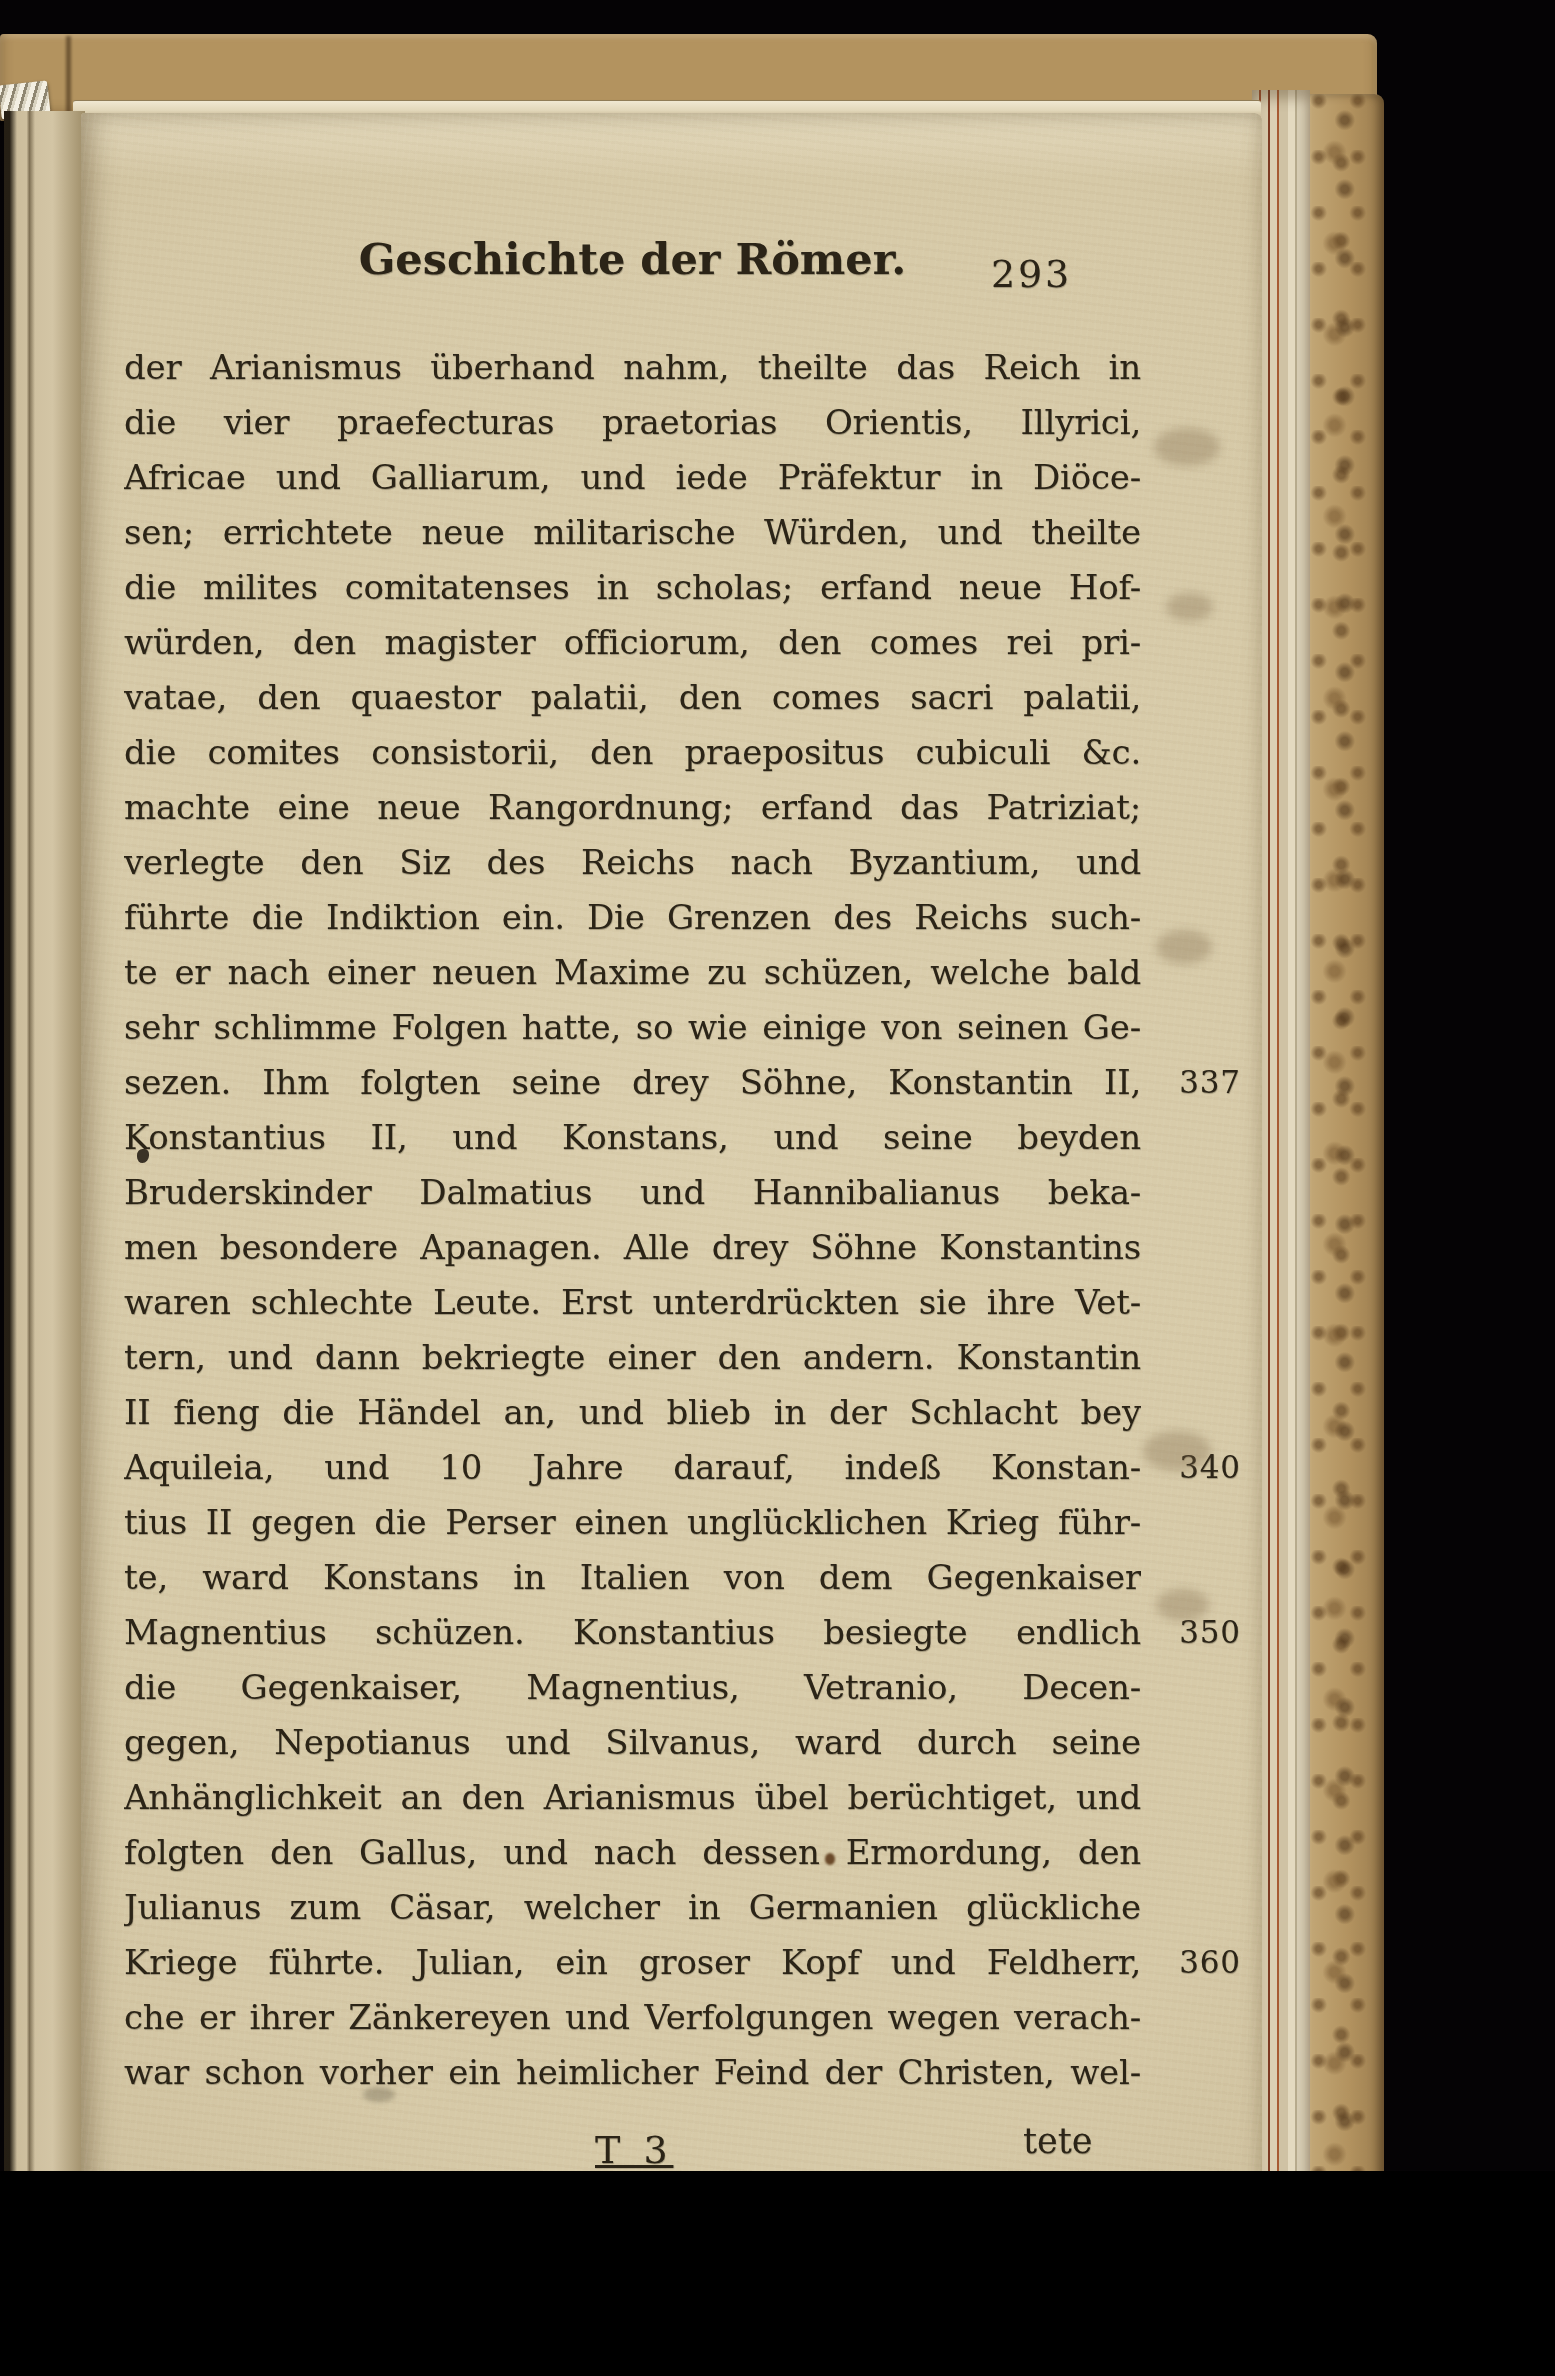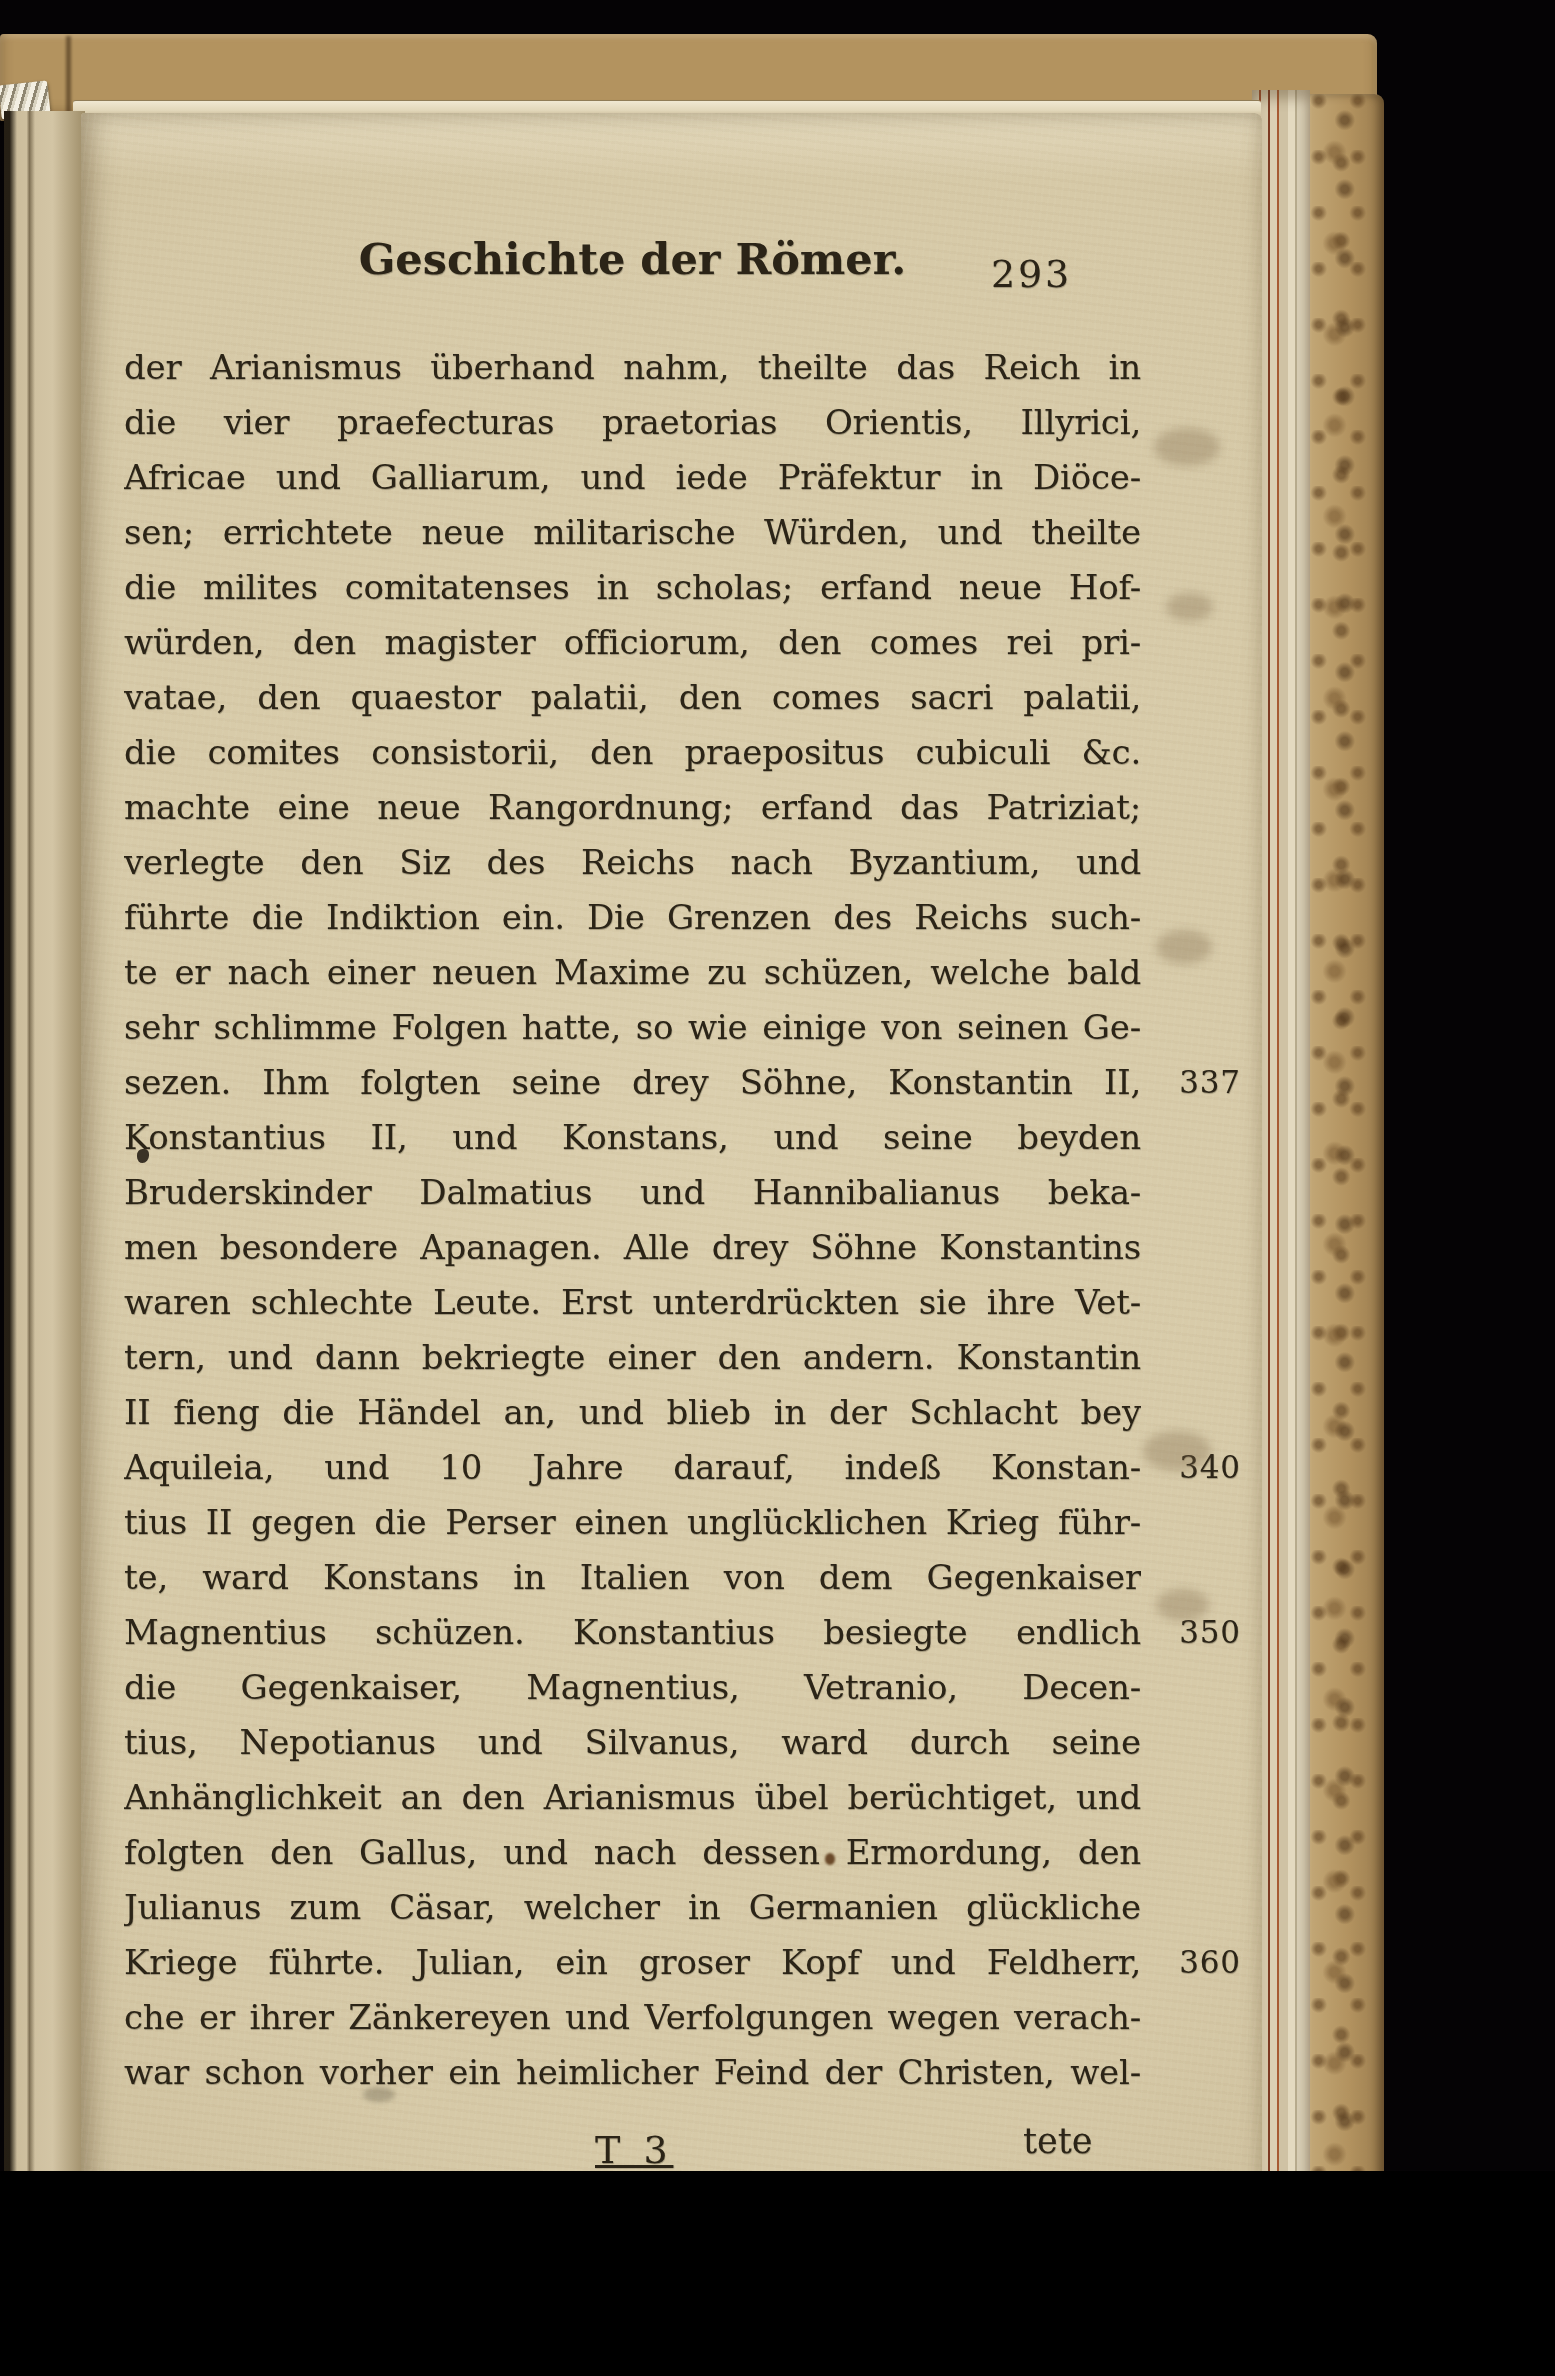--- a/index.html
+++ b/index.html
@@ -225,21 +225,21 @@
           <span class="txt">te, ward Konstans in Italien von dem Gegenkaiser</span>
         </div>
       <div class="tl">
           <span class="txt">Magnentius schüzen. Konstantius besiegte endlich</span>
           <span class="my">350</span>
         </div>
       <div class="tl">
           <span class="txt">die Gegenkaiser, Magnentius, Vetranio, Decen-</span>
         </div>
       <div class="tl">
-          <span class="txt">tius, Nepotianus und Silvanus, ward durch seine</span>
+          <span class="txt">gegen, Nepotianus und Silvanus, ward durch seine</span>
         </div>
       <div class="tl">
           <span class="txt">Anhänglichkeit an den Arianismus übel berüchtiget, und</span>
         </div>
       <div class="tl">
           <span class="txt">folgten den Gallus, und nach dessen Ermordung, den</span>
         </div>
       <div class="tl">
           <span class="txt">Julianus zum Cäsar, welcher in Germanien glückliche</span>
         </div>

